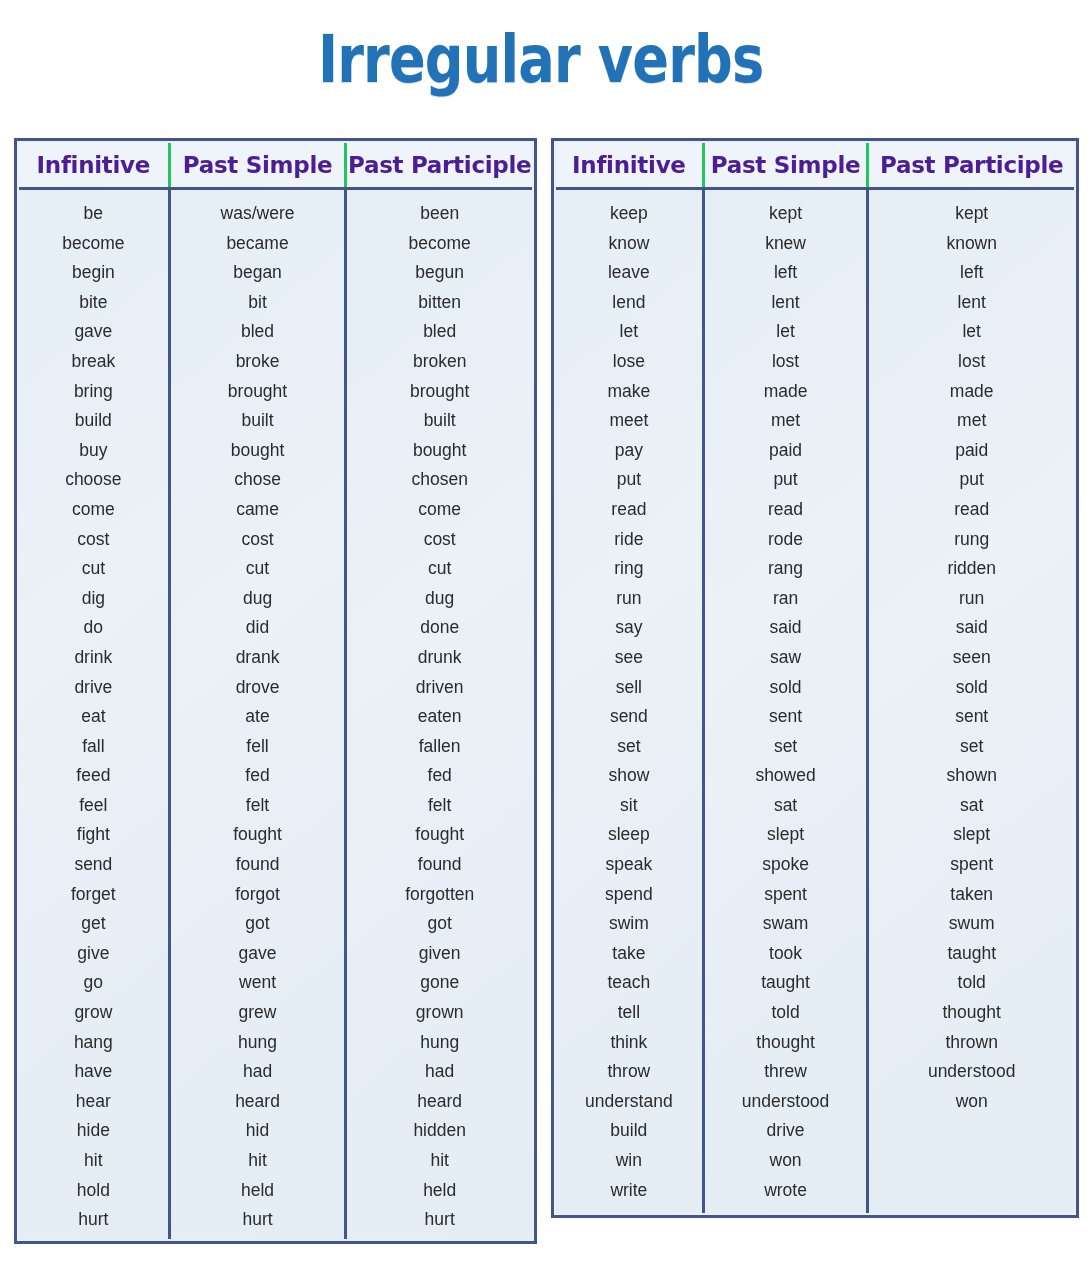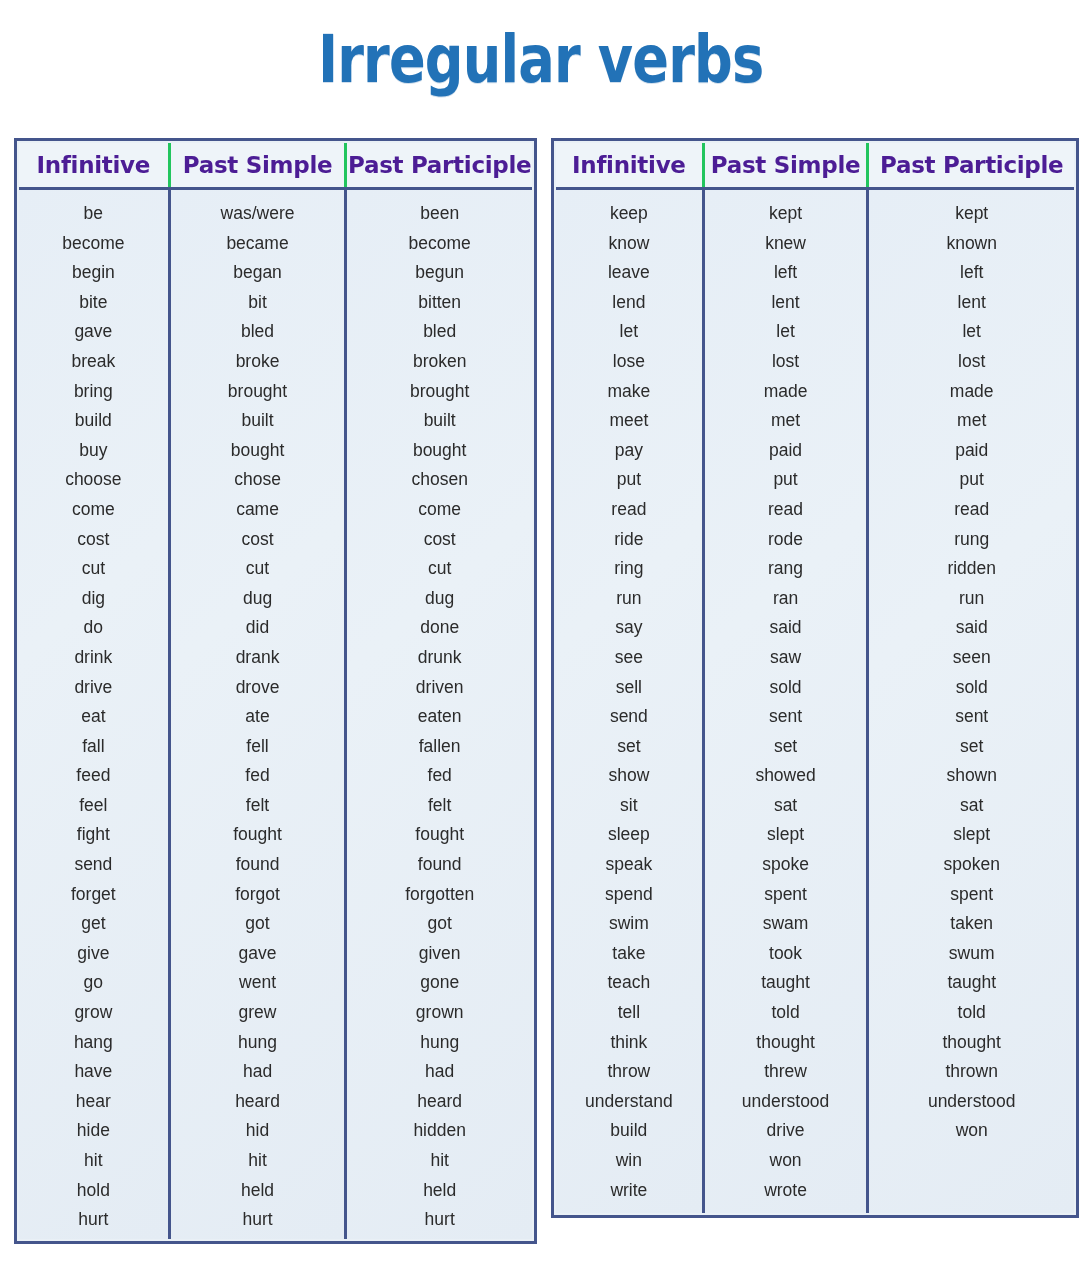--- a/index.html
+++ b/index.html
@@ -355,21 +355,20 @@
         <div class="cell">ridden</div>
         <div class="cell">run</div>
         <div class="cell">said</div>
         <div class="cell">seen</div>
         <div class="cell">sold</div>
         <div class="cell">sent</div>
         <div class="cell">set</div>
         <div class="cell">shown</div>
         <div class="cell">sat</div>
         <div class="cell">slept</div>
-        <div class="cell">spoken</div>
         <div class="cell">spent</div>
         <div class="cell">taken</div>
         <div class="cell">swum</div>
         <div class="cell">taught</div>
         <div class="cell">told</div>
         <div class="cell">thought</div>
         <div class="cell">thrown</div>
         <div class="cell">understood</div>
         <div class="cell">won</div>
       </div>

